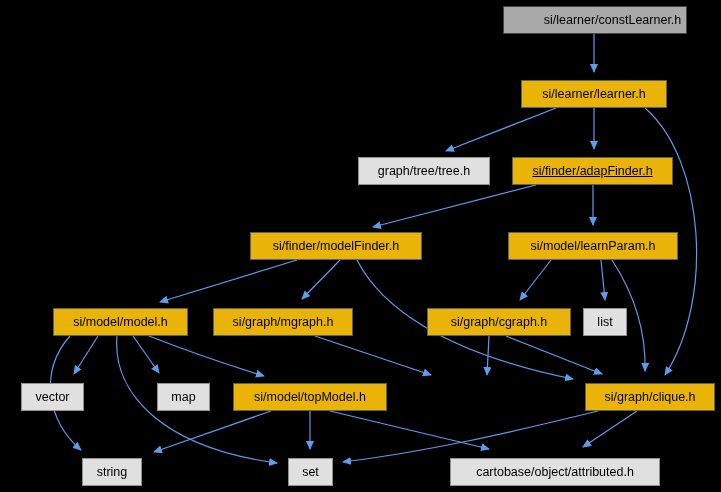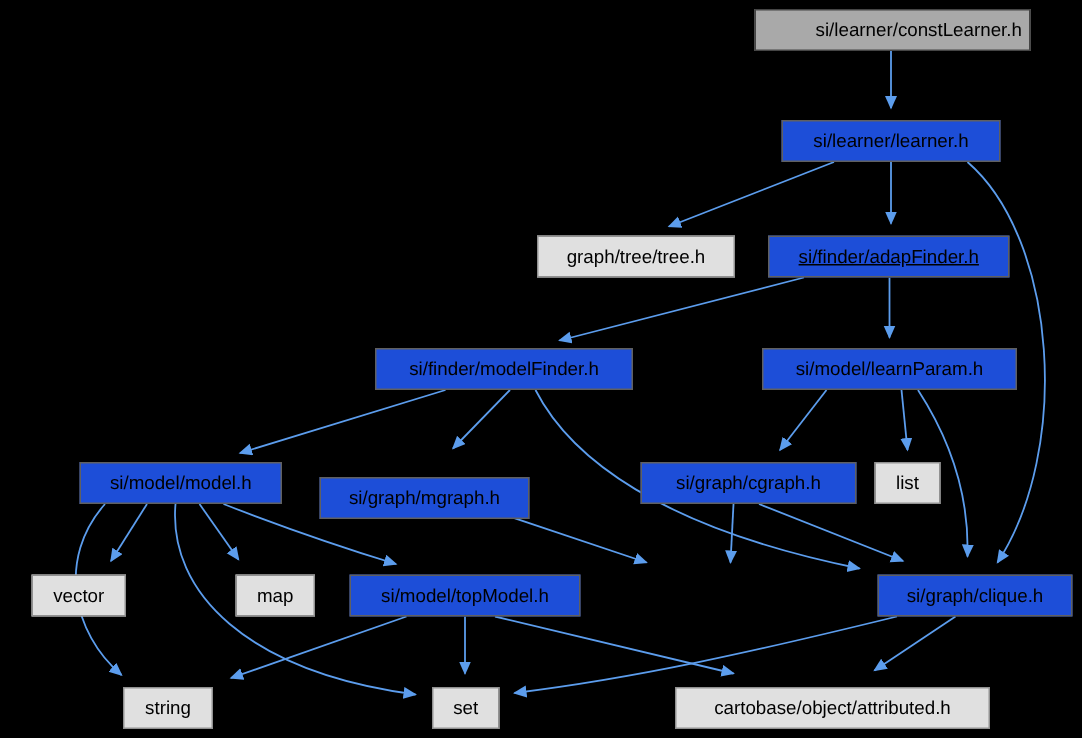--- a/index.html
+++ b/index.html
@@ -21,21 +21,21 @@
     overflow:hidden;
   }
   #graph-canvas{position:absolute;left:0;top:0;width:721px;height:492px;}
   svg#edge-layer{position:absolute;left:0;top:0;}
   .edge{fill:none;stroke:var(--edge);stroke-width:1.2px;}
   .arrow-head{fill:var(--edge);}
   .node{
     position:absolute;
     box-sizing:border-box;
     display:flex;align-items:center;justify-content:center;
-    background:#1d4ed8;
+    background:#eab308;
     border:1px solid var(--node-border);
     color:var(--text);
     font-size:12.5px;
     white-space:nowrap;
     line-height:1;
   }
   .node.external{
     background:var(--ext-fill);
     border:1px solid var(--ext-border);
   }
@@ -90,21 +90,21 @@
   <div class="node external" style="left:358px;top:157px;width:132px;height:28px;">graph/tree/tree.h</div>
 
   <div class="node" style="left:512px;top:157px;width:161px;height:28px;text-decoration:underline;">si/finder/adapFinder.h</div>
 
   <div class="node" style="left:250px;top:232px;width:172px;height:28px;">si/finder/modelFinder.h</div>
 
   <div class="node" style="left:508px;top:232px;width:170px;height:28px;text-align:center;">si/model/learnParam.h</div>
 
   <div class="node" style="left:53px;top:308px;width:135px;height:28px;">si/model/model.h</div>
 
-  <div class="node" style="left:213px;top:308px;width:140px;height:28px;margin-top:10px;">si/graph/mgraph.h</div>
+  <div class="node" style="left:213px;top:308px;width:140px;height:28px;">si/graph/mgraph.h</div>
 
   <div class="node" style="left:427px;top:308px;width:144px;height:28px;">si/graph/cgraph.h</div>
 
   <div class="node external" style="left:583px;top:308px;width:44px;height:28px;">list</div>
 
   <div class="node external" style="left:21px;top:383px;width:63px;height:28px;">vector</div>
 
   <div class="node external" style="left:157px;top:383px;width:53px;height:28px;">map</div>
 
   <div class="node" style="left:233px;top:383px;width:154px;height:28px;">si/model/topModel.h</div>

